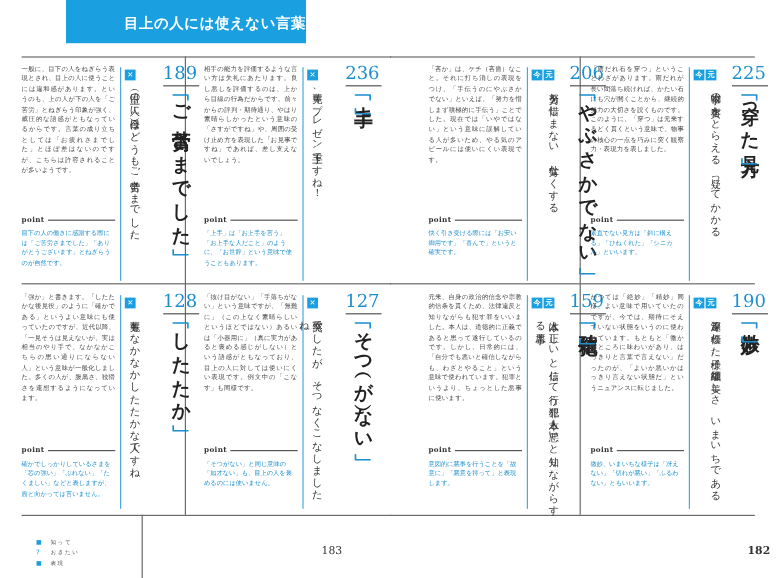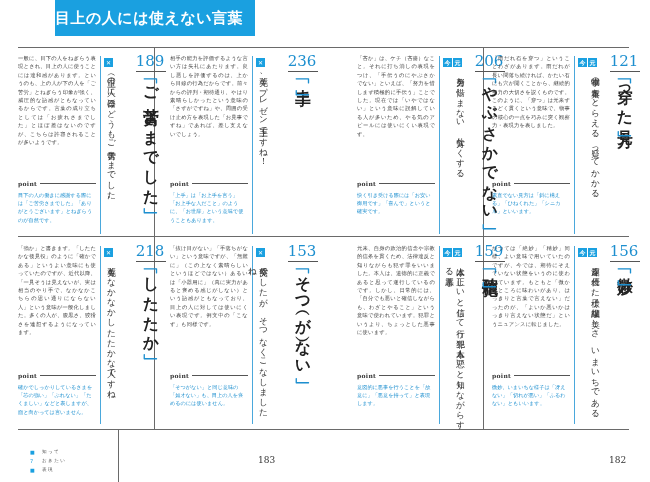--- a/index.html
+++ b/index.html
@@ -7,22 +7,22 @@
   body { font-family: "DejaVu Sans", sans-serif; color: #3a3a3a; position: relative; }
 
   .spread { position: absolute; left: 0; top: 0; width: 650px; height: 482px; }
   .page { position: absolute; top: 0; height: 482px; }
   .page-left { left: 0; width: 325px; }
   .page-right { left: 325px; width: 325px; }
 
   .banner {
     position: absolute; left: 55px; top: 0; width: 200px; height: 36px;
     background: #1aa0e0; color: #ffffff;
-    display: flex; align-items: flex-end; justify-content: flex-start;
-    padding-bottom: 8px; font-size: 15px; font-weight: bold; letter-spacing: 0.5px;
+    display: flex; align-items: flex-end; justify-content: flex-end;
+    padding-bottom: 8px; font-size: 12px; font-weight: bold; letter-spacing: 0.5px;
   }
 
   .hline { position: absolute; height: 1px; background: #6a6a6a; }
   .vline { position: absolute; width: 1px; background: #6a6a6a; }
 
   .entry { position: absolute; width: 152px; height: 190px; }
 
   .body-text {
     position: absolute; left: 2px; top: 4px; width: 78px;
     font-size: 5.3px; line-height: 8.4px; color: #444; letter-spacing: 0.2px;
@@ -138,39 +138,39 @@
       <div class="body-text">「強か」と書きます。「したたかな後見役」のように「確かである」というよい意味にも使っていたのですが、近代以降、「一見そうは見えないが、実は相当のやり手で、なかなかこちらの思い通りにならない人」という意味が一般化しました。多くの人が、腹黒さ、狡猾さを連想するようになっています。</div>
       <div class="point" style="top:132px;">
         <div class="point-label">point</div>
         <div class="point-text">確かでしっかりしているさまを「芯の強い」「ぶれない」「たくましい」などと表しますが、面と向かっては言いません。</div>
       </div>
       <div class="sep-blue"></div>
       <div class="tags">
         <span class="tag">✕</span>
       </div>
       <div class="example">先輩もなかなかしたたかな人ですね。</div>
-      <div class="num">218</div>
+      <div class="num">128</div>
       <div class="num-rule"></div>
       <div class="headword">
         <span class="bracket">「</span><span>したたか</span><span class="bracket">」</span>
       </div>
     </div>
 
     <div class="entry" style="left:168px; top:240px;">
       <div class="body-text">「抜け目がない」「手落ちがない」という意味ですが、「無難に」（この上なく素晴らしいというほどではない）あるいは「小器用に」（真に実力があると褒める感じがしない）という語感がともなっており、目上の人に対しては使いにくい表現です。例文中の「こなす」も同様です。</div>
       <div class="point" style="top:132px;">
         <div class="point-label">point</div>
         <div class="point-text">「そつがない」と同じ意味の「如才ない」も、目上の人を褒めるのには使いません。</div>
       </div>
       <div class="sep-blue"></div>
       <div class="tags">
         <span class="tag">✕</span>
       </div>
       <div class="example">突然でしたが、そつなくこなしましたね。</div>
-      <div class="num">153</div>
+      <div class="num">127</div>
       <div class="num-rule"></div>
       <div class="headword">
         <span class="bracket">「</span><span>そつ（が）ない</span><span class="bracket">」</span>
       </div>
     </div>
 
     <div class="footer-index">
       <div class="fi-row">
         <span class="fi-mark">■</span>
         <span class="fi-text">知って</span>
@@ -178,21 +178,21 @@
       <div class="fi-row">
         <span class="fi-mark">7</span>
         <span class="fi-text">おきたい</span>
       </div>
       <div class="fi-row">
         <span class="fi-mark">■</span>
         <span class="fi-text">表現</span>
       </div>
     </div>
 
-    <div class="page-no" style="left:258px;text-align:right;">183</div>
+    <div class="page-no" style="left:268px;text-align:right;">183</div>
   </div>
 
   <div class="page page-right">
     <div class="hline" style="left:0px; top:47px; width:304px;"></div>
     <div class="vline" style="left:158px; top:47px; height:382px;"></div>
     <div class="hline" style="left:0px; top:236px; width:304px;"></div>
     <div class="hline" style="left:0px; top:429px; width:304px;"></div>
 
     <div class="entry" style="left:30px; top:50px;">
       <div class="body-text">「吝か」は、ケチ（吝嗇）なこと。それに打ち消しの表現をつけ、「手伝うのにやぶさかでない」といえば、「努力を惜しまず積極的に手伝う」ことでした。現在では「いやではない」という意味に誤解している人が多いため、やる気のアピールには使いにくい表現です。</div>
@@ -218,21 +218,21 @@
       <div class="point" style="top:130px;">
         <div class="point-label">point</div>
         <div class="point-text">素直でない見方は「斜に構える」「ひねくれた」「シニカル」といいます。</div>
       </div>
       <div class="sep-blue"></div>
       <div class="tags">
         <span class="tag">今</span>
         <span class="tag">元</span>
       </div>
       <div class="example two-col">物事の本質をとらえる　疑ってかかる</div>
-      <div class="num">121</div>
+      <div class="num">225</div>
       <div class="num-rule"></div>
       <div class="headword">
         <span class="bracket">「</span><span>穿った見方</span><span class="bracket">」</span>
       </div>
     </div>
 
     <div class="entry" style="left:30px; top:240px;">
       <div class="body-text">元来、自身の政治的信念や宗教的信条を貫くため、法律違反と知りながらも犯す罪をいいました。本人は、道徳的に正義であると思って遂行しているのです。しかし、日常的には、「自分でも悪いと確信しながらも、わざとやること」という意味で使われています。犯罪というより、ちょっとした悪事に使います。</div>
       <div class="point" style="top:132px;">
         <div class="point-label">point</div>
@@ -256,22 +256,22 @@
       <div class="point" style="top:132px;">
         <div class="point-label">point</div>
         <div class="point-text">微妙、いまいちな様子は「冴えない」「切れが悪い」「ふるわない」ともいいます。</div>
       </div>
       <div class="sep-blue"></div>
       <div class="tags">
         <span class="tag">今</span>
         <span class="tag">元</span>
       </div>
       <div class="example two-col">趣深く優れた様子、繊細な美しさ　いまいちである</div>
-      <div class="num">156</div>
+      <div class="num">190</div>
       <div class="num-rule"></div>
       <div class="headword">
         <span class="bracket">「</span><span>微妙</span><span class="bracket">」</span>
       </div>
     </div>
 
-    <div class="page-no" style="left:284px;">182</div>
+    <div class="page-no" style="left:298px;font-weight:bold;">182</div>
   </div>
 </div>
 
 </body></html>

